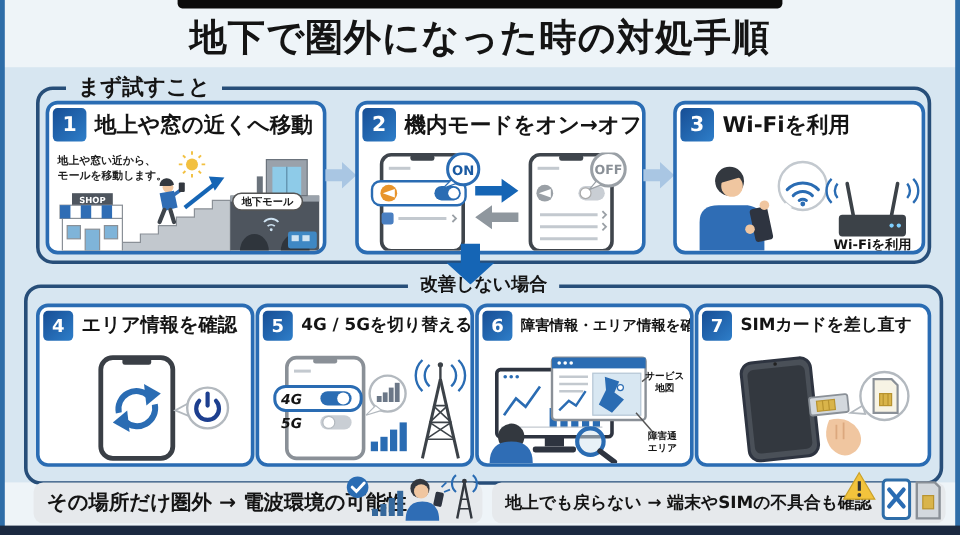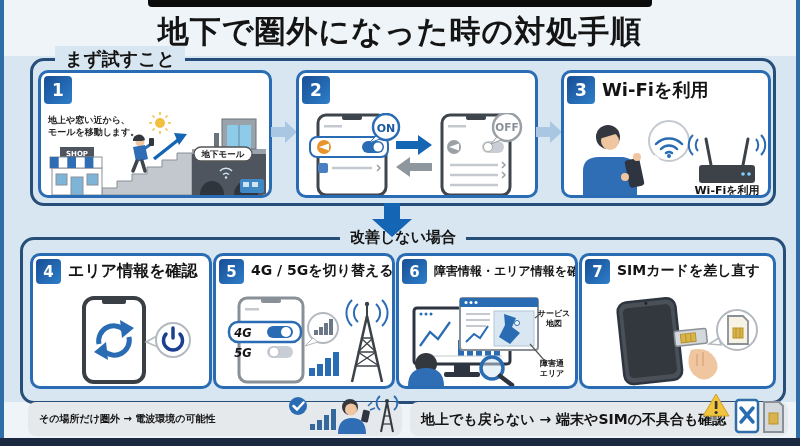--- a/index.html
+++ b/index.html
@@ -5,59 +5,60 @@
   html,body{margin:0;padding:0;}
   .stage{position:relative;width:800px;height:446px;background:#eef4f8;overflow:hidden;
          font-family:"DejaVu Sans","Liberation Sans",sans-serif;color:#141414;}
   .band-main{position:absolute;left:0;top:56px;width:800px;height:346px;background:#d7e6f1;}
   .edge{position:absolute;top:0;width:4px;height:446px;background:#2e6da8;}
   .edge-left{left:0;} .edge-right{right:0;}
   .bottom-bar{position:absolute;left:0;bottom:0;width:800px;height:8px;background:#1b2940;}
   .top-strip{position:absolute;left:148px;top:0;width:504px;height:7px;background:#0b0b0b;border-radius:0 0 4px 4px;}
   .page-title{position:absolute;left:0;top:11px;width:800px;text-align:center;font-size:31px;font-weight:bold;letter-spacing:1px;}
   .group{position:absolute;border:3px solid #274e79;border-radius:14px;background:#d7e6f1;}
-  #group1{left:30px;top:58px;width:740px;height:142px;}
+  #group1{left:30px;top:72px;width:740px;height:142px;}
   #group2{left:20px;top:237px;width:760px;height:161px;}
   .group-label{position:absolute;background:#d7e6f1;padding:0 10px;font-weight:bold;line-height:26px;white-space:nowrap;}
   #group1-label{left:22px;top:-15px;font-size:18px;}
   #group2-label{left:50%;transform:translateX(-50%);top:-16px;font-size:15px;}
   .card{position:absolute;background:#fff;border:3px solid #2a6cb3;border-radius:10px;overflow:hidden;}
   .card-head{position:absolute;top:0;left:0;right:0;display:flex;align-items:center;}
   .badge{margin:3px 0 0 3px;background:linear-gradient(135deg,#174e95,#2e7ec9);color:#fff;
          font-weight:bold;display:flex;align-items:center;justify-content:center;border-radius:4px;flex:0 0 auto;}
   .badge-lg{width:28px;height:28px;font-size:17px;}
   .badge-sm{width:25px;height:25px;font-size:15px;}
   .card-title{font-weight:bold;margin-left:7px;margin-top:2px;white-space:nowrap;}
   .t18{font-size:18px;} .t16{font-size:16px;} .t14{font-size:14px;} .t12{font-size:12px;}
   .card-art{position:absolute;left:0;right:0;bottom:0;}
   .card-art svg{display:block;width:100%;height:100%;}
   svg{font-family:"DejaVu Sans","Liberation Sans",sans-serif;}
   .flow-arrow{position:absolute;}
   .note{position:absolute;top:402px;height:34px;background:#e6e9ec;border-radius:8px;}
   #note-left{left:28px;width:374px;}
   #note-right{left:410px;width:378px;}
   .note-text{line-height:34px;font-weight:bold;white-space:nowrap;padding-left:11px;}
-  #note-left .note-text{font-size:10px;}
+  #note-left .note-text{font-size:17px;}
   #note-right .note-text{font-size:14px;}
   .note-icons{position:absolute;}
 </style>
 </head>
 <body>
 
 <div class="stage">
   <div class="band-main"></div>
   <div class="top-strip"></div>
   <div class="page-title">地下で圏外になった時の対処手順</div>
 
   <div class="group" id="group1">
     <div class="group-label" id="group1-label">まず試すこと</div>
 
     <div class="card" style="left:5px;top:9px;width:228px;height:122px;">
       <div class="card-head">
         <div class="badge badge-lg">1</div>
+        <div class="card-title t18">地上や窓の近くへ移動</div>
       </div>
       <div class="card-art" style="height:84px;">
         <svg viewBox="0 0 222 84">
           <text x="4" y="12" font-size="9" font-weight="bold" fill="#222">地上や窓い近から、</text>
           <text x="4" y="24" font-size="9" font-weight="bold" fill="#222">モールを移動します。</text>
           <g>
             <circle cx="116" cy="12" r="5" fill="#f2c040"></circle>
             <g stroke="#f2c040" stroke-width="1.6">
               <line x1="116" y1="4" x2="116" y2="1"></line>
                 <line x1="116" y1="20" x2="116" y2="23"></line>
@@ -126,20 +127,21 @@
       </div>
     </div>
 
     <svg class="flow-arrow" style="left:238px;top:60px;width:26px;height:22px;" viewBox="0 0 26 22">
       <polygon points="0,6 14,6 14,0 26,11 14,22 14,16 0,16" fill="#a9c6e3"></polygon>
     </svg>
 
     <div class="card" style="left:263px;top:9px;width:236px;height:122px;">
       <div class="card-head">
         <div class="badge badge-lg">2</div>
+        <div class="card-title t18">機内モードをオン→オフ</div>
       </div>
       <div class="card-art" style="height:82px;">
         <svg viewBox="0 0 230 82">
           <g>
             <rect x="16" y="2" width="68" height="80" rx="8" fill="#fff" stroke="#3f454c" stroke-width="3"></rect>
             <rect x="40" y="2" width="20" height="5" rx="2" fill="#3f454c"></rect>
             <rect x="22" y="12" width="18" height="2.5" fill="#c3c9cf"></rect>
             <rect x="8" y="24" width="78" height="20" rx="7" fill="#fff" stroke="#2a6cb3" stroke-width="2"></rect>
             <circle cx="22" cy="34" r="7" fill="#e8942c"></circle>
             <polygon points="17,34 27,30.5 27,37.5" fill="#fff"></polygon>

